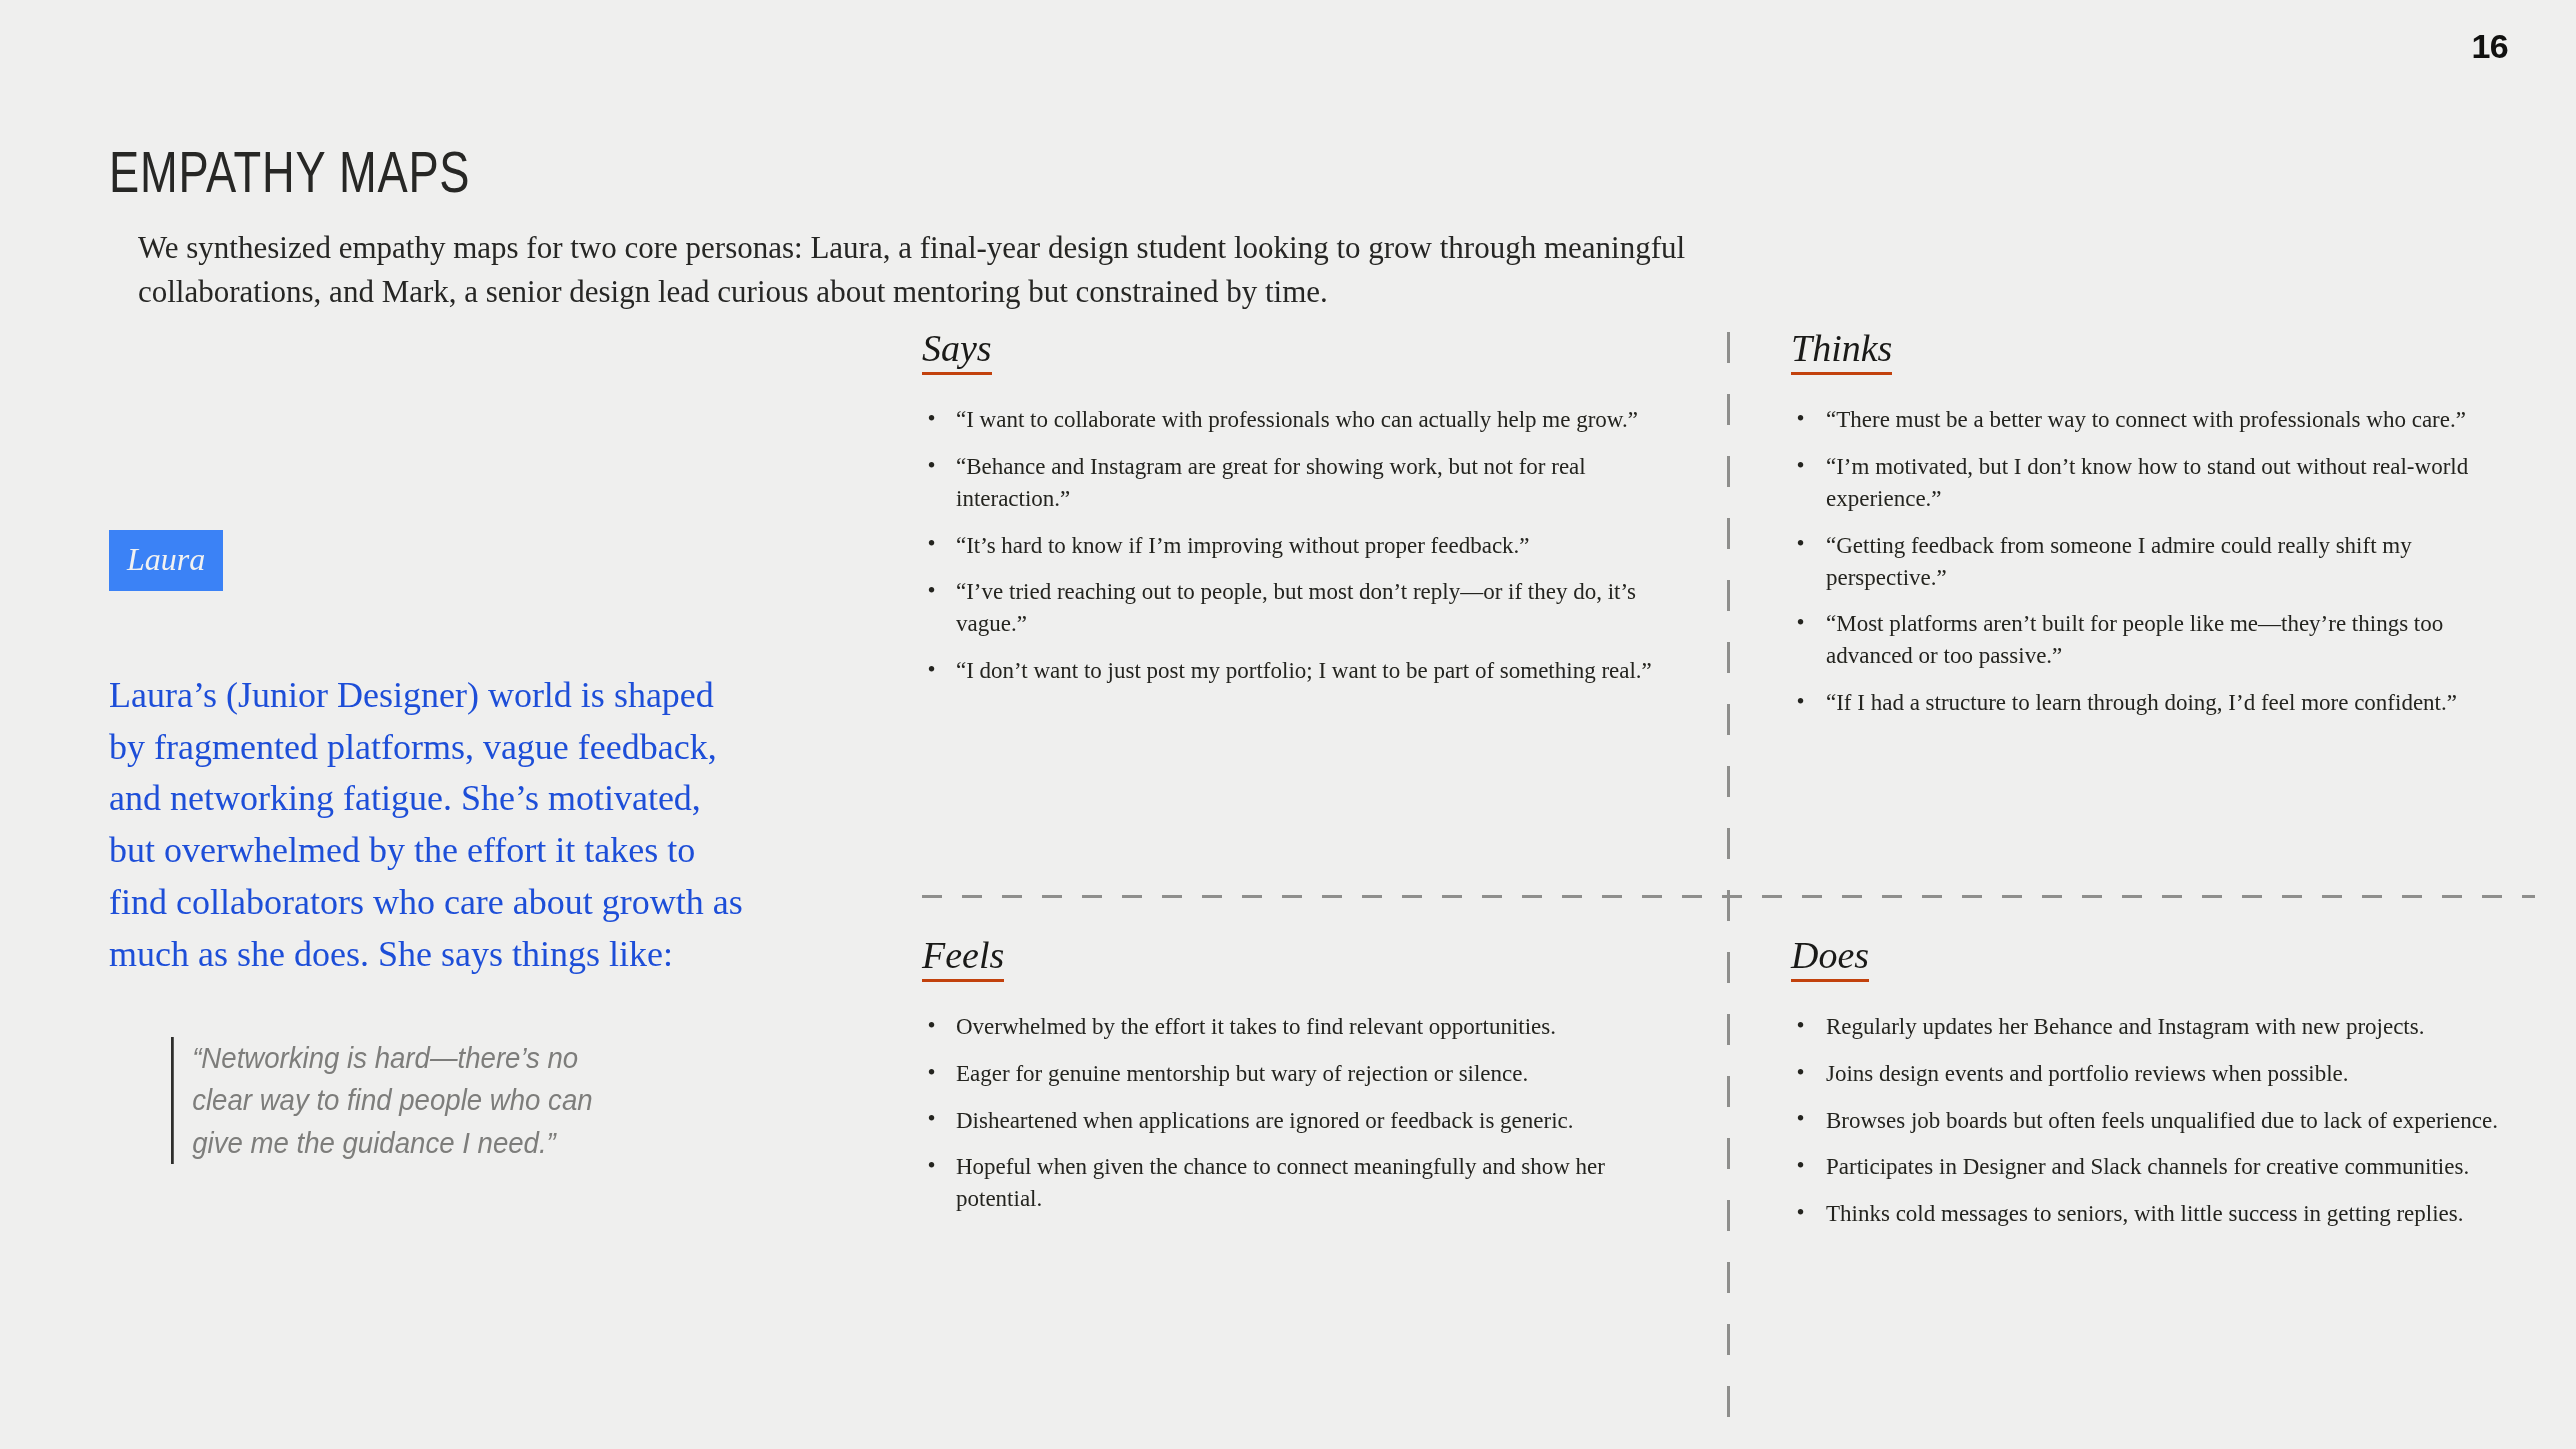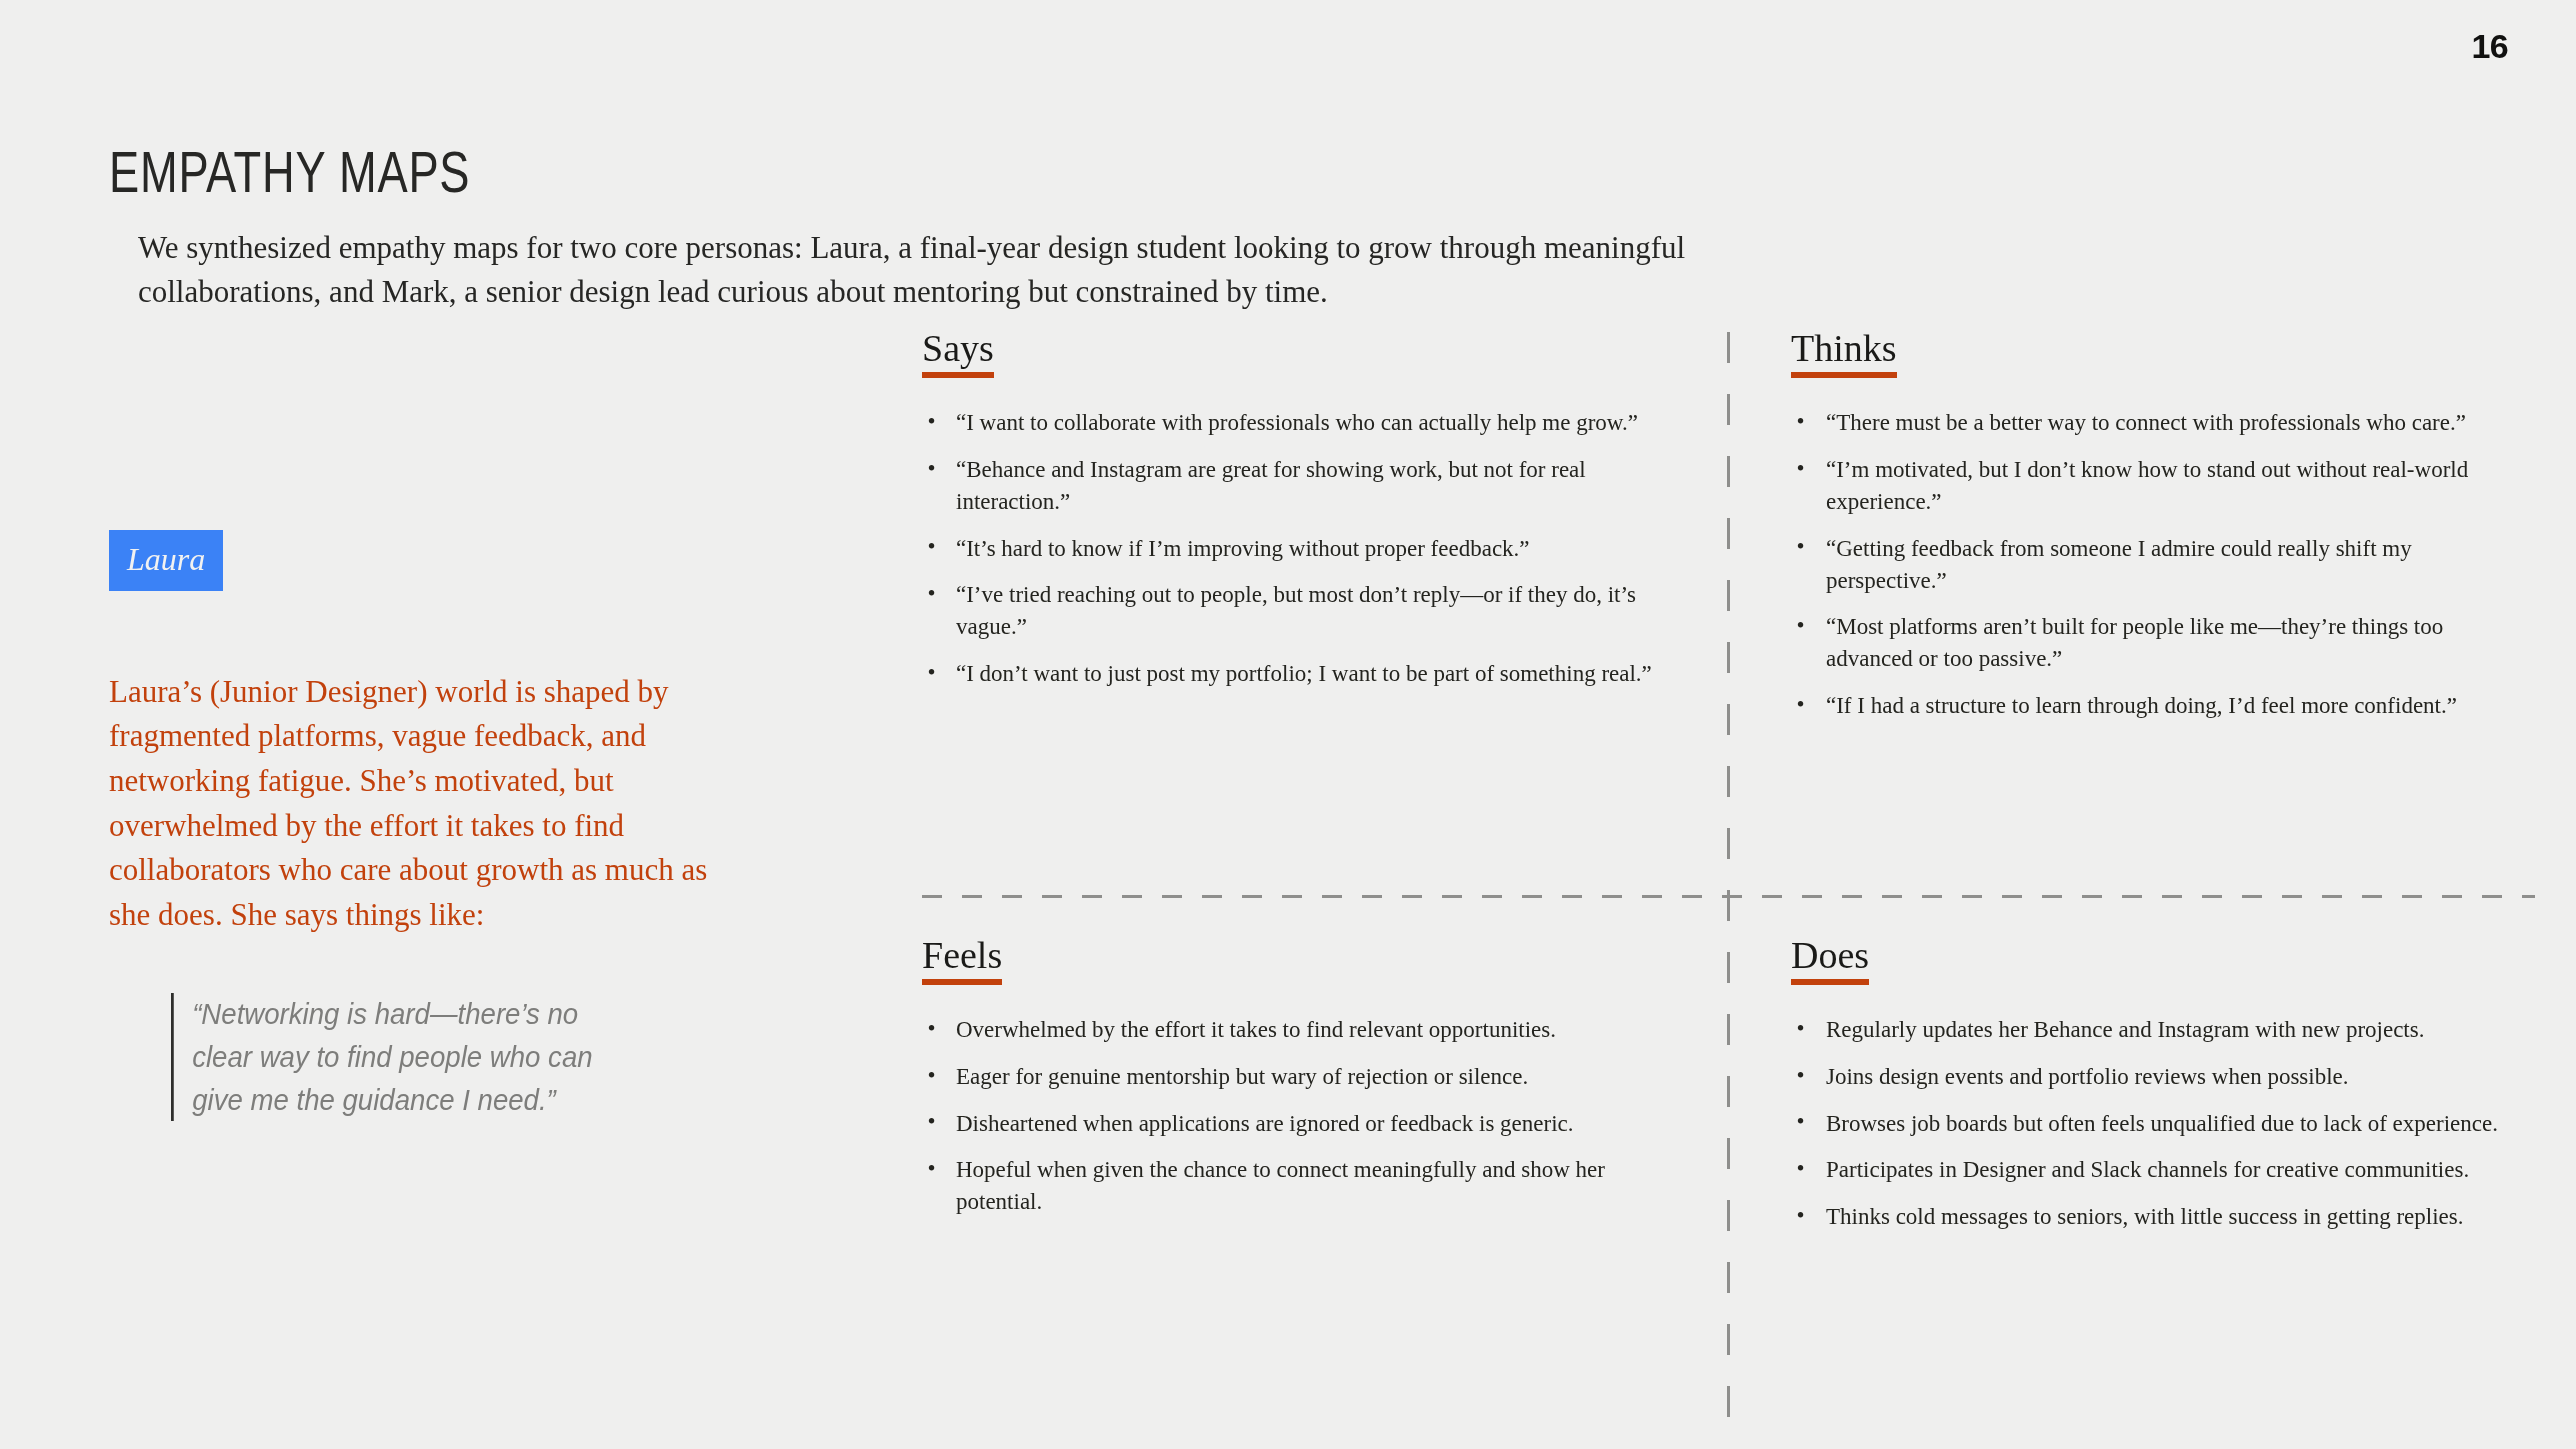--- a/index.html
+++ b/index.html
@@ -65,23 +65,23 @@
     display: inline-block;
     background: #3b82f6;
     color: #f2f2f1;
     font-style: italic;
     font-size: 32px;
     line-height: 1;
     padding: 12.7px 18px 16px 18px;
   }
   .persona-body {
     margin-top: 79px;
-    font-size: 31px;
+    font-size: 36px;
     line-height: 1.44;
-    color: #c2410c;
+    color: #1d4ed8;
     width: 634px;
   }
   .persona-quote {
     margin-top: 56px;
     margin-left: 62px;
     border-left: 3.4px solid #2e2e2c;
     padding-left: 20px;
     width: 463px;
     font-family: "Liberation Sans", "DejaVu Sans", sans-serif;
     font-style: italic;
@@ -122,25 +122,26 @@
   .quad {
     position: absolute;
     width: 741px;
   }
   .quad-says   { left: 0;      top: 0; }
   .quad-thinks { left: 869px; top: 0; }
   .quad-feels  { left: 0;      top: 607px; }
   .quad-does   { left: 869px; top: 607px; }
 
   .quad-heading {
+    font-style: italic;
     font-size: 38px;
     line-height: 1.05;
     color: #1a1a18;
     display: inline-block;
-    border-bottom: 6px solid #c2410c;
+    border-bottom: 3px solid #c2410c;
     padding-bottom: 2.7px;
     margin: 0 0 29.5px 0;
   }
   .quad-list {
     list-style: none;
     margin: 0;
     padding: 0;
   }
   .quad-list li {
     position: relative;

